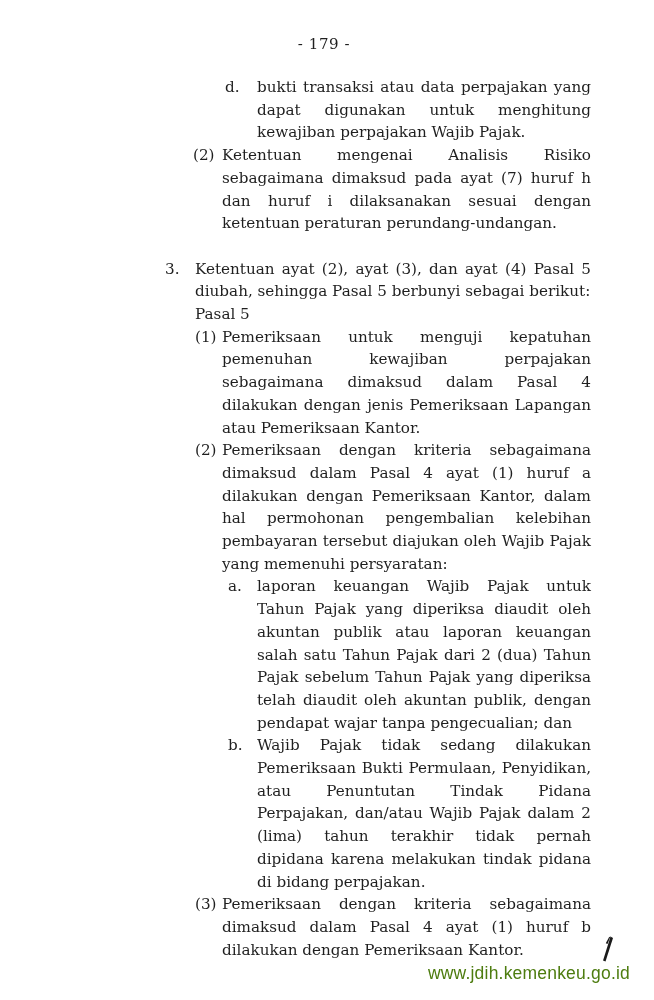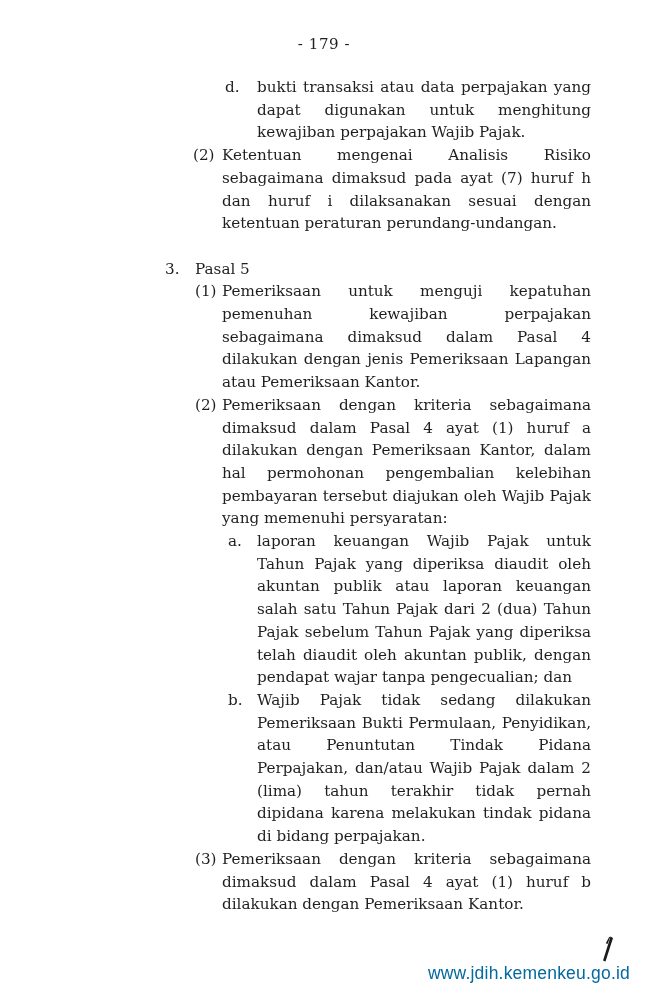--- a/index.html
+++ b/index.html
@@ -41,21 +41,21 @@
   .indent-p2 { margin-left: 28px; }
   .sub { margin-left: 6px; }
   .gap { height: 22.7px; }
   .pasal-heading { }
   .footer-url {
     position: absolute;
     top: 963px;
     right: 24px;
     font-family: "Liberation Sans", sans-serif;
     font-size: 17.5px;
-    color: #0369a1;
+    color: #4d7c0f;
     text-decoration: none;
     letter-spacing: 0.2px;
   }
   .pen-mark {
     position: absolute;
     left: 597px;
     top: 934px;
     width: 20px;
     height: 30px;
   }
@@ -78,20 +78,21 @@
       <span class="marker m29">(2)</span>
       <span class="body">Ketentuan mengenai Analisis Risiko sebagaimana dimaksud pada ayat (7) huruf h dan huruf i dilaksanakan sesuai dengan ketentuan peraturan perundang-undangan.</span>
     </div>
 
     <div class="gap"></div>
 
     <div class="row">
       <span class="marker m30">3.</span>
       <div class="body">
 
+        <div>Ketentuan ayat (2), ayat (3), dan ayat (4) Pasal 5 diubah, sehingga Pasal 5 berbunyi sebagai berikut:</div>
 
         <div class="pasal-heading">Pasal 5</div>
 
         <div class="row">
           <span class="marker m27">(1)</span>
           <span class="body">Pemeriksaan untuk menguji kepatuhan pemenuhan kewajiban perpajakan sebagaimana dimaksud dalam Pasal 4 dilakukan dengan jenis Pemeriksaan Lapangan atau Pemeriksaan Kantor.</span>
         </div>
 
         <div class="row">
           <span class="marker m27">(2)</span>

